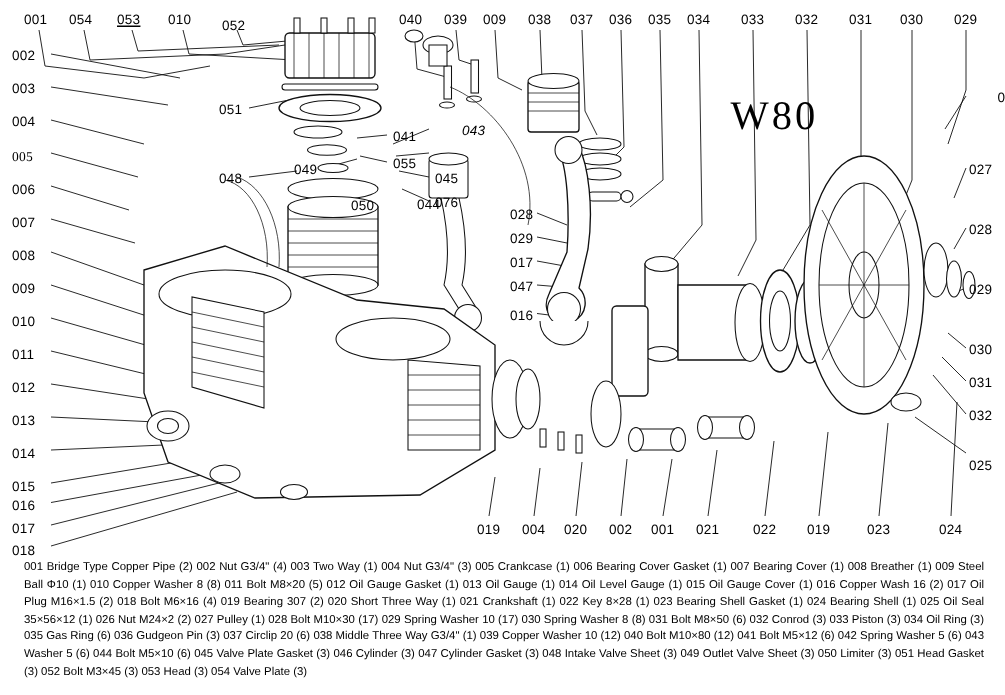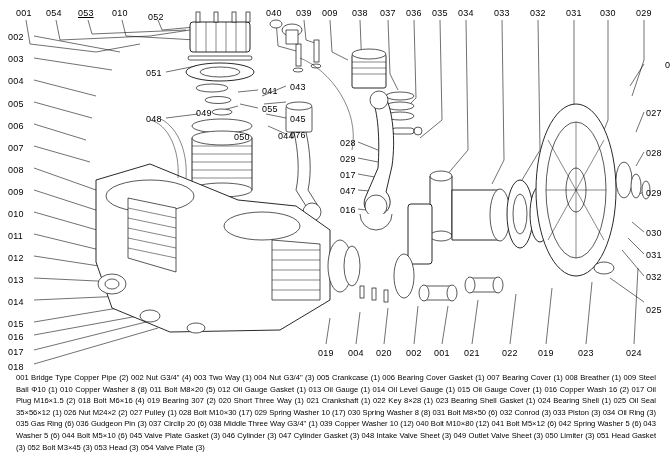--- a/index.html
+++ b/index.html
@@ -293,20 +293,21 @@
       <path class="thin" d="M300 58 C330 70 360 110 352 150" stroke-width="2"></path>
     </g>
 
     <g>
       <ellipse class="part2" cx="292" cy="30" rx="10" ry="6"></ellipse>
       <path class="part2" d="M286 30 L286 44 L298 44 L298 30 Z"></path>
       <ellipse class="part2" cx="276" cy="24" rx="6" ry="4"></ellipse>
     </g>
   </svg>
 
+  <div id="model">W80</div>
 
   <div id="callouts">
       <div class="lbl" style="left: 16px; top: 8px;">001</div>
       <div class="lbl" style="left: 46px; top: 8px;">054</div>
       <div class="lbl" style="left: 78px; top: 8px; text-decoration: underline;">053</div>
       <div class="lbl" style="left: 112px; top: 8px;">010</div>
       <div class="lbl" style="left: 148px; top: 12px;">052</div>
       <div class="lbl" style="left: 266px; top: 8px;">040</div>
       <div class="lbl" style="left: 296px; top: 8px;">039</div>
       <div class="lbl" style="left: 322px; top: 8px;">009</div>
@@ -316,21 +317,21 @@
       <div class="lbl" style="left: 432px; top: 8px;">035</div>
       <div class="lbl" style="left: 458px; top: 8px;">034</div>
       <div class="lbl" style="left: 494px; top: 8px;">033</div>
       <div class="lbl" style="left: 530px; top: 8px;">032</div>
       <div class="lbl" style="left: 566px; top: 8px;">031</div>
       <div class="lbl" style="left: 600px; top: 8px;">030</div>
       <div class="lbl" style="left: 636px; top: 8px;">029</div>
       <div class="lbl" style="left: 8px; top: 32px;">002</div>
       <div class="lbl" style="left: 8px; top: 54px;">003</div>
       <div class="lbl" style="left: 8px; top: 76px;">004</div>
-      <div class="lbl" style="left: 8px; top: 99px;">005</div>
+      <div class="lbl" style="left: 8px; top: 99px; font-family: Liberation Serif, serif;">005</div>
       <div class="lbl" style="left: 8px; top: 121px;">006</div>
       <div class="lbl" style="left: 8px; top: 143px;">007</div>
       <div class="lbl" style="left: 8px; top: 165px;">008</div>
       <div class="lbl" style="left: 8px; top: 187px;">009</div>
       <div class="lbl" style="left: 8px; top: 209px;">010</div>
       <div class="lbl" style="left: 8px; top: 231px;">011</div>
       <div class="lbl" style="left: 8px; top: 253px;">012</div>
       <div class="lbl" style="left: 8px; top: 275px;">013</div>
       <div class="lbl" style="left: 8px; top: 297px;">014</div>
       <div class="lbl" style="left: 8px; top: 319px;">015</div>
@@ -354,21 +355,21 @@
       <div class="lbl" style="left: 502px; top: 348px;">022</div>
       <div class="lbl" style="left: 538px; top: 348px;">019</div>
       <div class="lbl" style="left: 578px; top: 348px;">023</div>
       <div class="lbl" style="left: 626px; top: 348px;">024</div>
       <div class="lbl" style="left: 146px; top: 68px;">051</div>
       <div class="lbl" style="left: 146px; top: 114px;">048</div>
       <div class="lbl" style="left: 196px; top: 108px;">049</div>
       <div class="lbl" style="left: 196px; top: 132px; margin-left: 38px;">050</div>
       <div class="lbl" style="left: 262px; top: 86px;">041</div>
       <div class="lbl" style="left: 262px; top: 104px;">055</div>
-      <div class="lbl" style="left: 290px; top: 82px;">043</div>
+      <div class="lbl" style="left: 308px; top: 82px; font-style: italic;">043</div>
       <div class="lbl" style="left: 278px; top: 98px; margin-top: 33px;">044</div>
       <div class="lbl" style="left: 290px; top: 114px;">045</div>
       <div class="lbl" style="left: 290px; top: 130px;">076</div>
       <div class="lbl" style="left: 340px; top: 138px;">028</div>
       <div class="lbl" style="left: 340px; top: 154px;">029</div>
       <div class="lbl" style="left: 340px; top: 170px;">017</div>
       <div class="lbl" style="left: 340px; top: 186px;">047</div>
       <div class="lbl" style="left: 340px; top: 205px;">016</div>
     </div>
 

